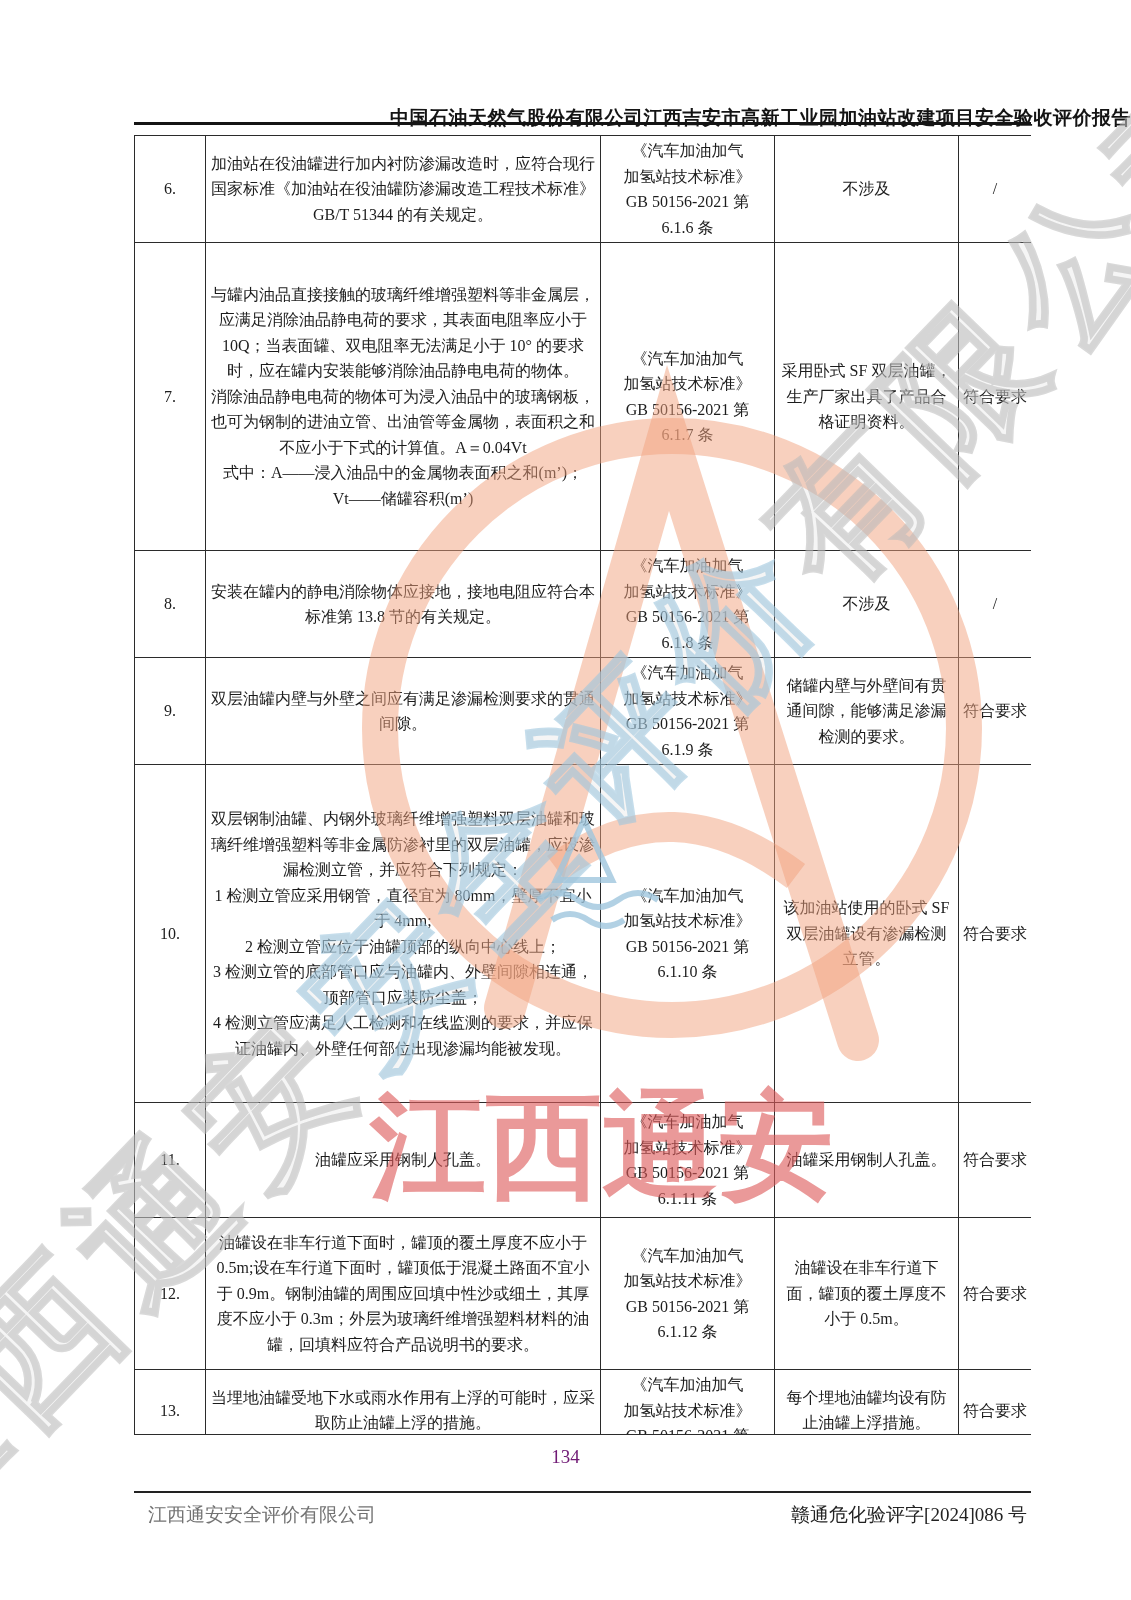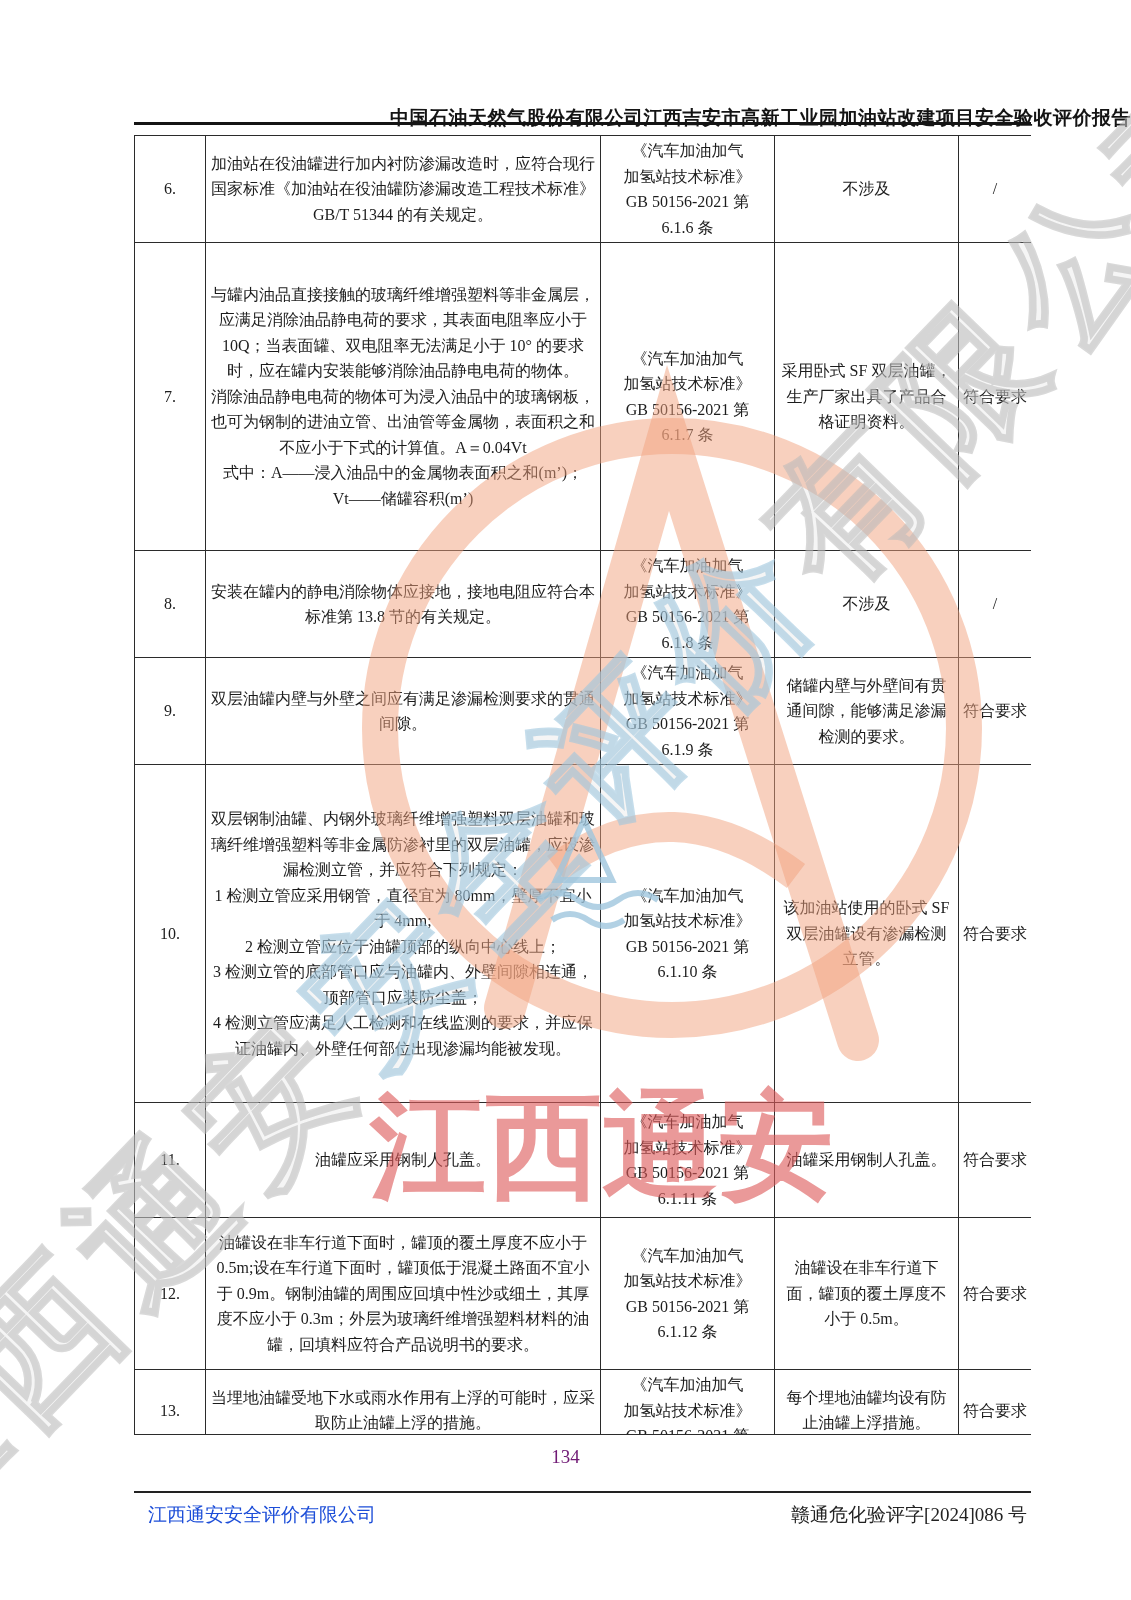--- a/index.html
+++ b/index.html
@@ -51,21 +51,21 @@
 
   
   .page-number{
     position:absolute;left:0;top:1446px;width:100%;text-align:center;
     font-size:19px;color:#701a75;
   }
   .footer-rule{
     position:absolute;left:134px;top:1491px;width:897px;height:2px;background:#222;
   }
   .footer-left{
-    position:absolute;left:148px;top:1502px;font-size:19px;color:#1d4ed8;
+    position:absolute;left:148px;top:1502px;font-size:19px;color:#737373;
   }
   .footer-right{
     position:absolute;right:104px;top:1502px;font-size:19px;color:#222;
   }
 
   
   .watermark{
     position:absolute;inset:0;pointer-events:none;z-index:5;
   }
   .wm-diagonal{

